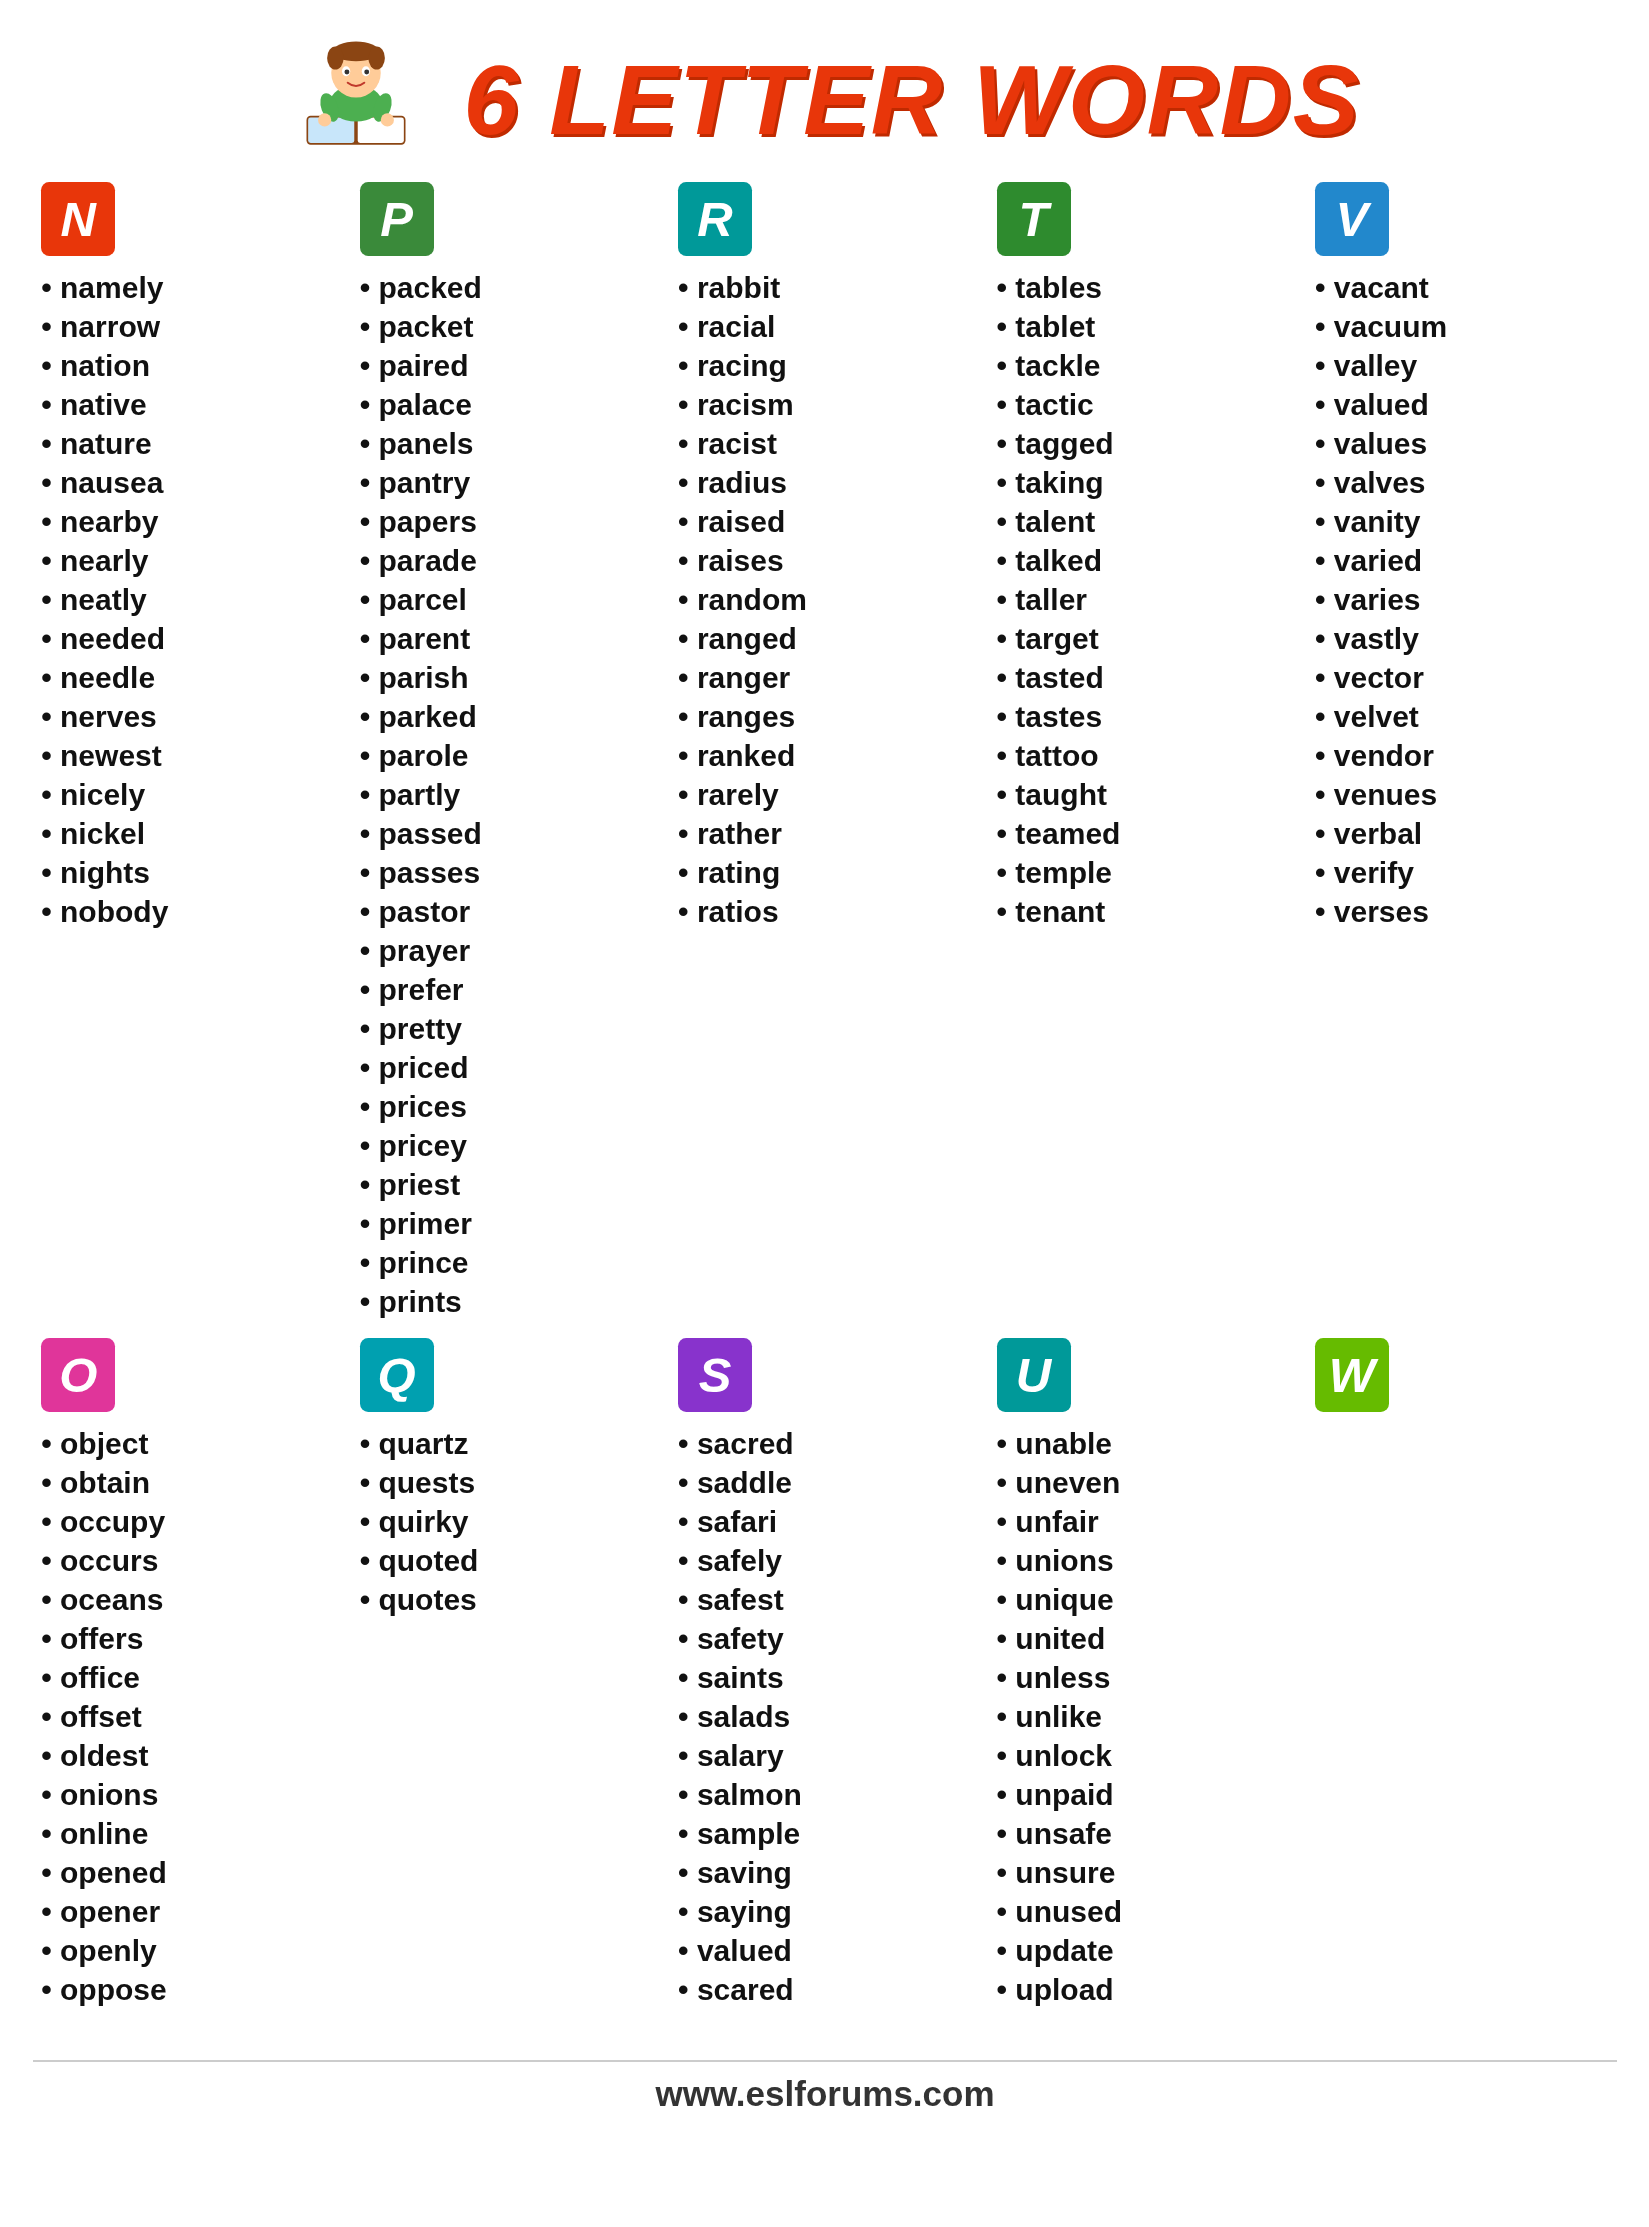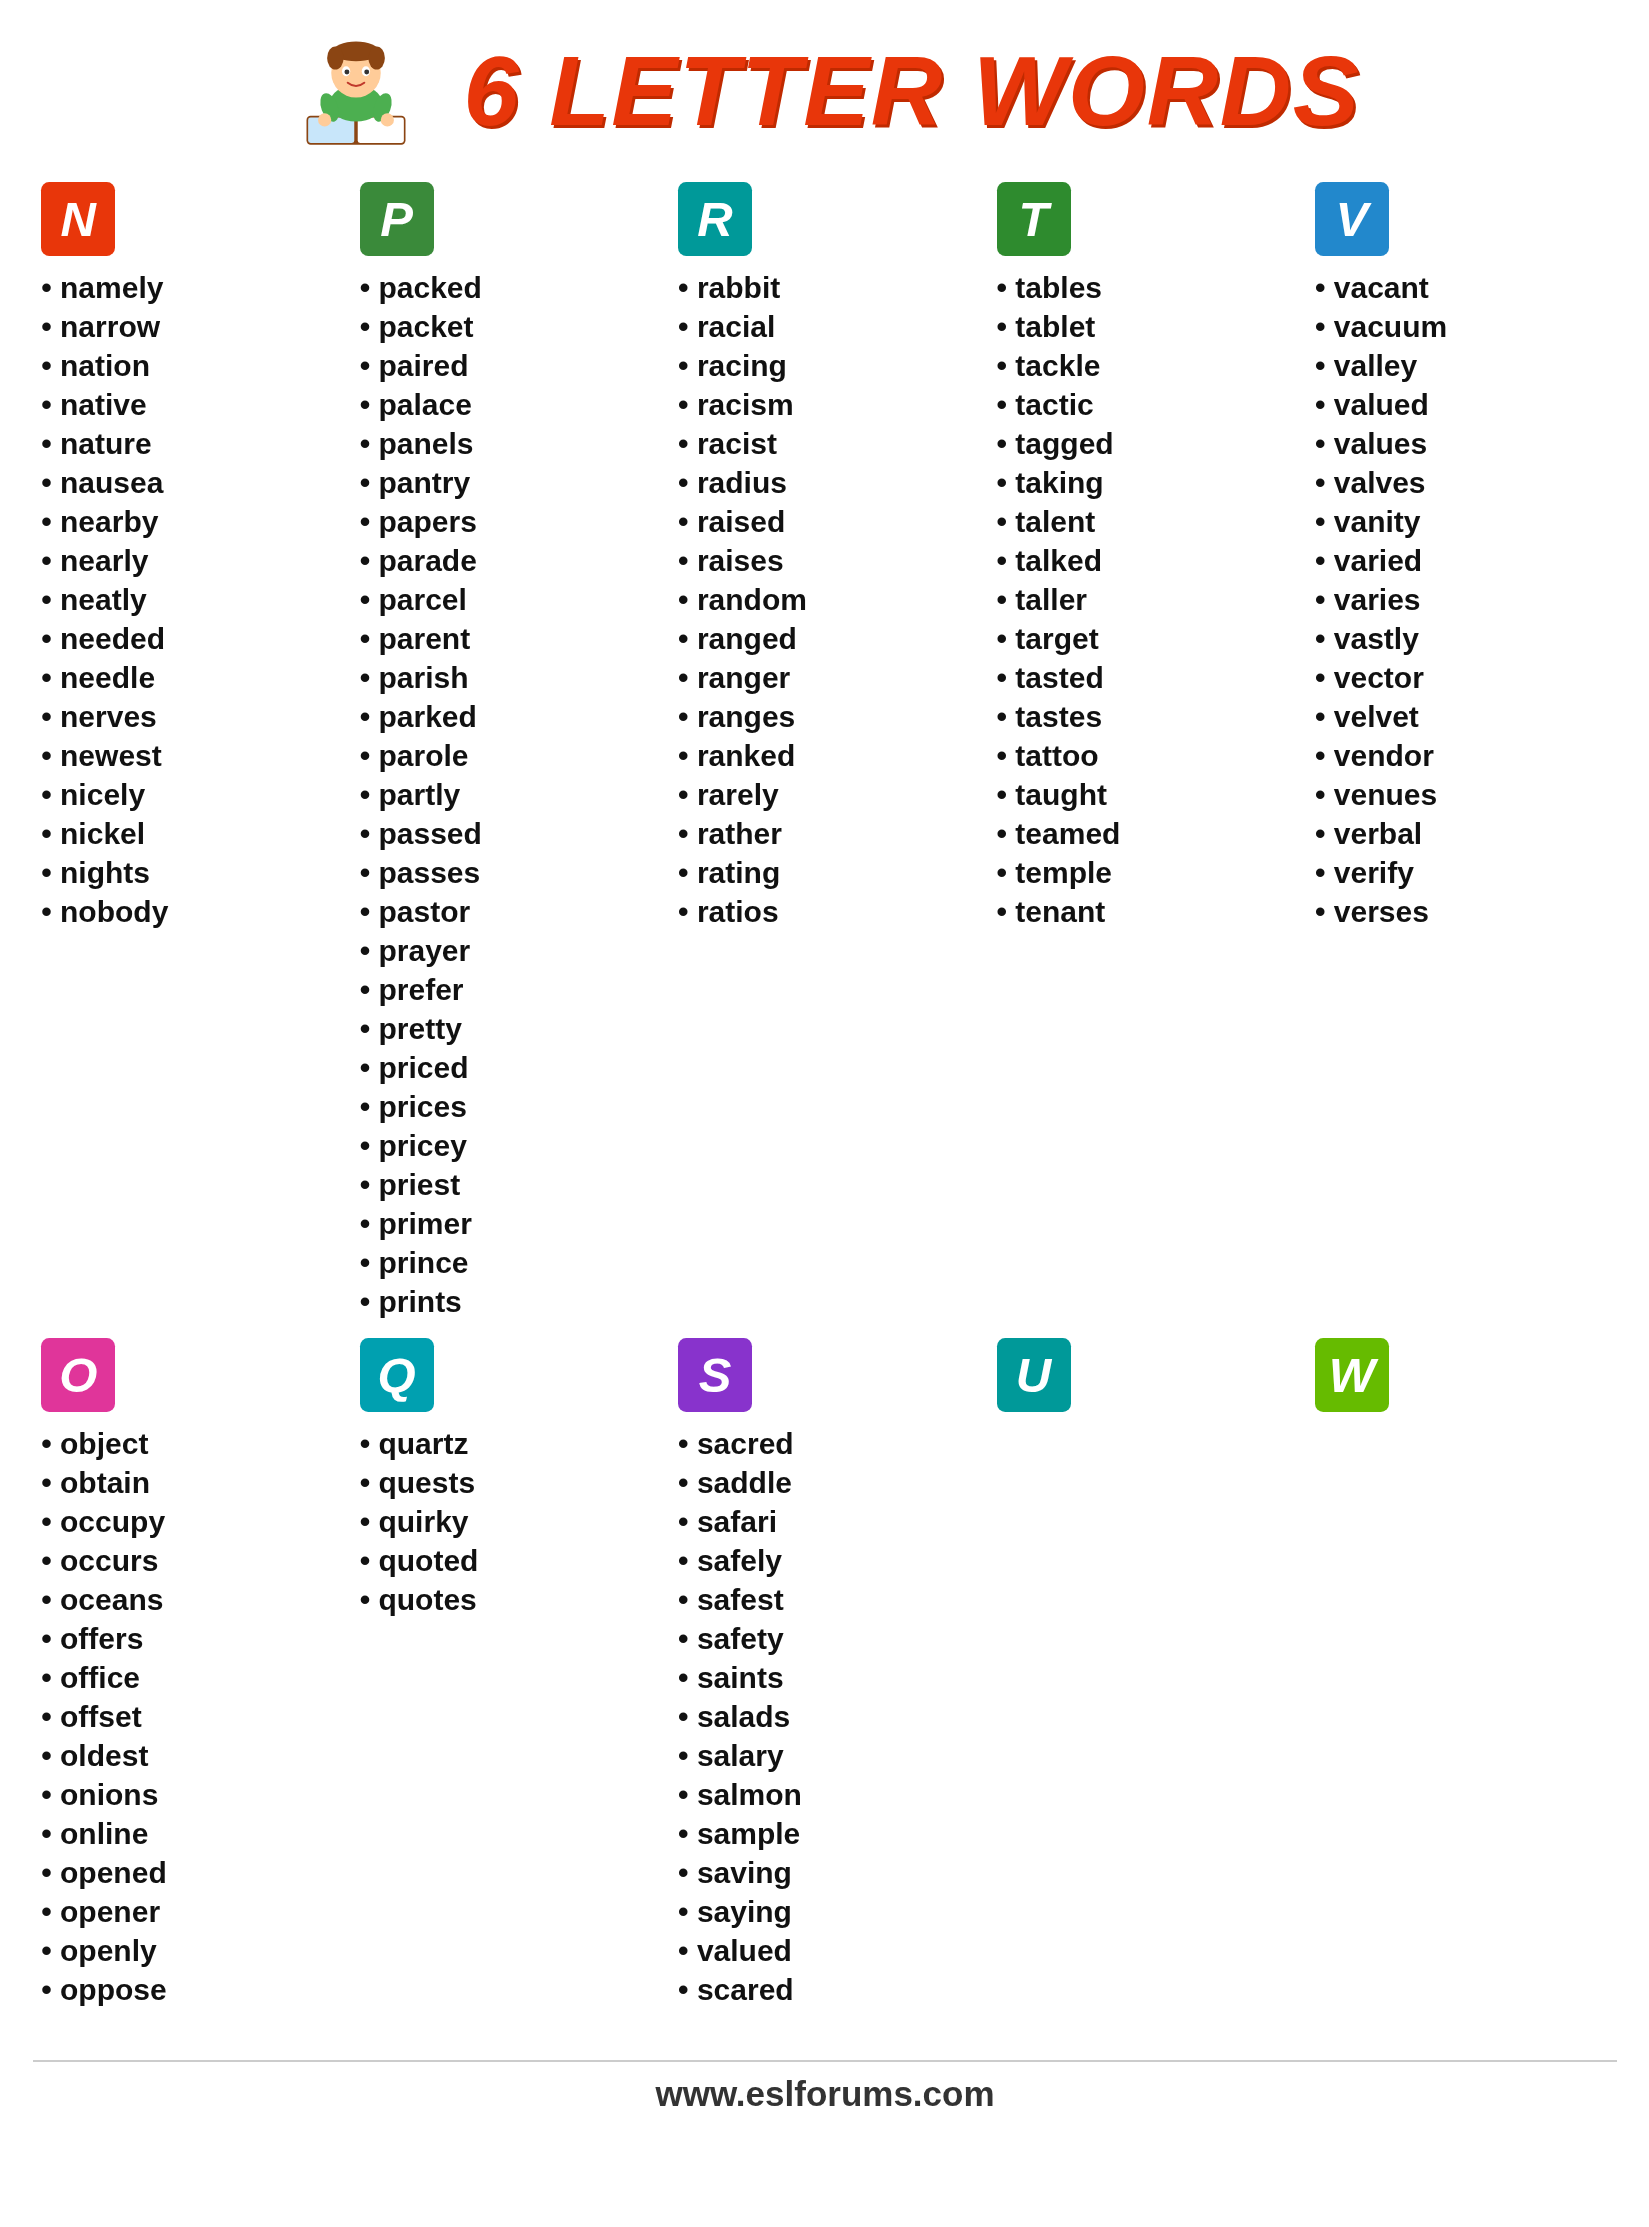--- a/index.html
+++ b/index.html
@@ -13,21 +13,21 @@
     .page {
       width: 1650px;
       min-height: 2227px;
       background: #fff;
       padding: 25px 33px 16.5px 33px;
     }
 
     
     .header {
       display: flex;
-      align-items: center;
+      align-items: flex-end;
       justify-content: center;
       margin-bottom: 25px;
       gap: 42px;
     }
 
     .header-mascot {
       width: 132px;
       height: 132px;
     }
 
@@ -358,20 +358,37 @@
           <li>saying</li>
           <li>valued</li>
           <li>scared</li>
         </ul>
       </div>
 
       <div class="column">
         <div class="letter-badge badge-teal2">
           <span>U</span>
         </div>
+        <ul class="word-list">
+          <li>unable</li>
+          <li>uneven</li>
+          <li>unfair</li>
+          <li>unions</li>
+          <li>unique</li>
+          <li>united</li>
+          <li>unless</li>
+          <li>unlike</li>
+          <li>unlock</li>
+          <li>unpaid</li>
+          <li>unsafe</li>
+          <li>unsure</li>
+          <li>unused</li>
+          <li>update</li>
+          <li>upload</li>
+        </ul>
       </div>
 
       <div class="column">
         <div class="letter-badge badge-lime">
           <span>W</span>
         </div>
       </div>
     </div>
 
   </div>

